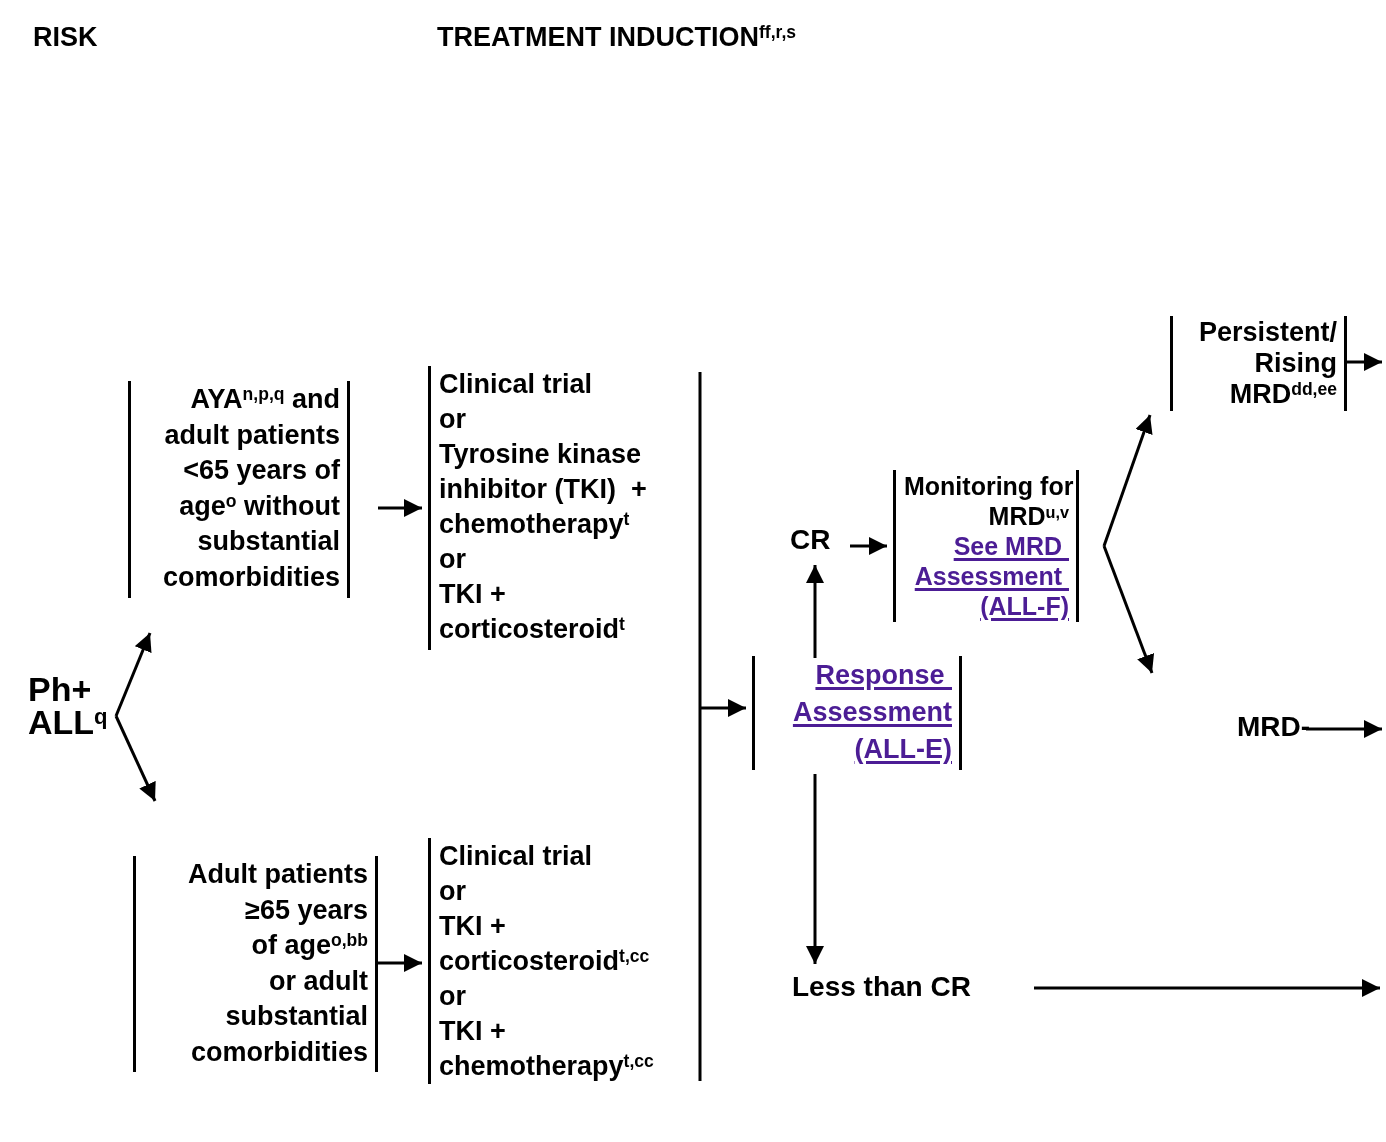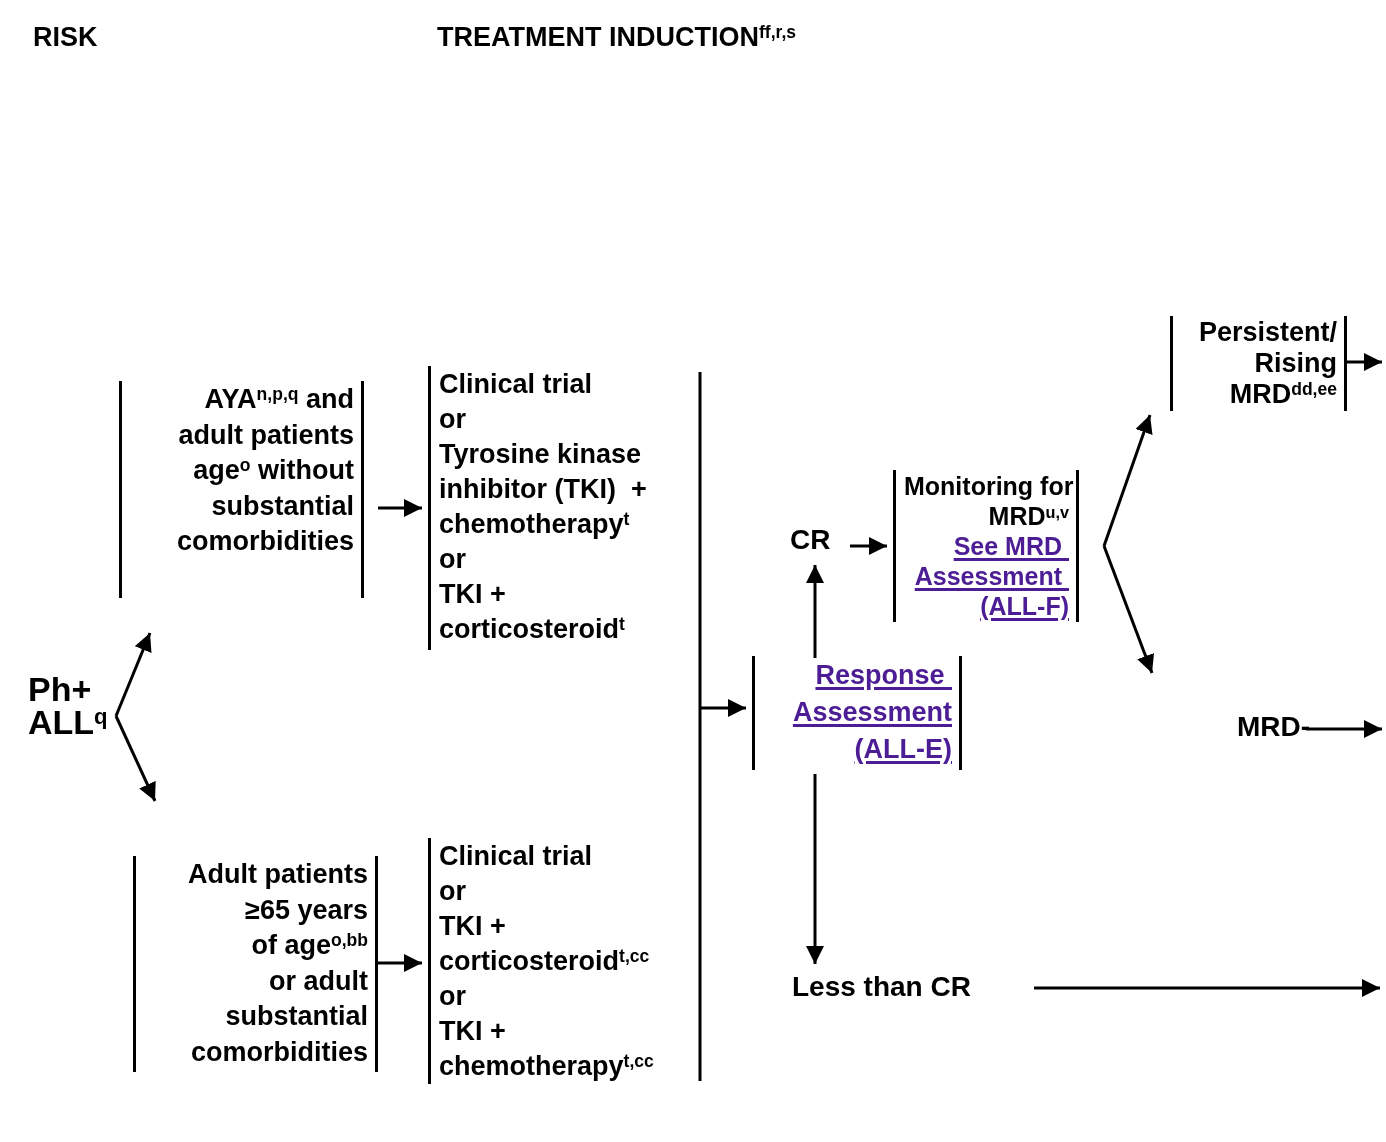--- a/index.html
+++ b/index.html
@@ -38,23 +38,24 @@
 
 <div class="abs header" style="left:437px;top:20px;">
     <div class="line"><span>TREATMENT INDUCTION</span><sup>ff,r,s</sup></div>
   </div>
 
 <div class="abs node" style="left:28px;top:673px;">
     <div class="line"><span>Ph+</span></div>
     <div class="line"><span>ALL</span><sup>q</sup></div>
   </div>
 
-<div class="abs barbox patient" style="left:119px;top:381px;width:245px;height:217px;">
+<div class="abs barbox patient" style="left:128px;top:381px;width:222px;height:217px;">
     <div class="line"><span>AYA</span><sup>n,p,q</sup><span> and</span></div>
     <div class="line"><span>adult patients</span></div>
+    <div class="line"><span>&lt;65 years of</span></div>
     <div class="line"><span>age</span><sup>o</sup><span> without</span></div>
     <div class="line"><span>substantial</span></div>
     <div class="line"><span>comorbidities</span></div>
   </div>
 
 <div class="abs leftbar treatment" style="left:428px;top:366px;width:270px;height:284px;">
     <div class="line"><span>Clinical trial</span></div>
     <div class="line"><span>or</span></div>
     <div class="line"><span>Tyrosine kinase</span></div>
     <div class="line"><span>inhibitor (TKI)  +</span></div>

